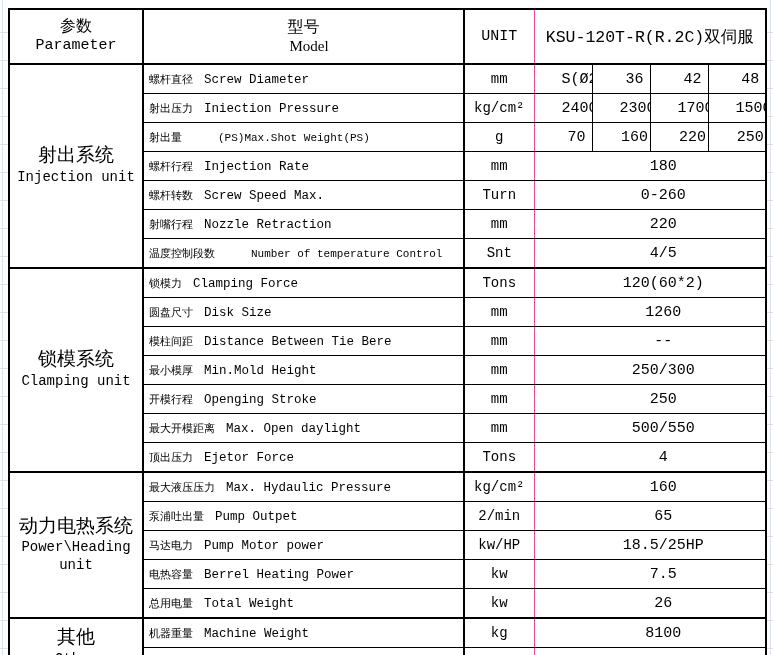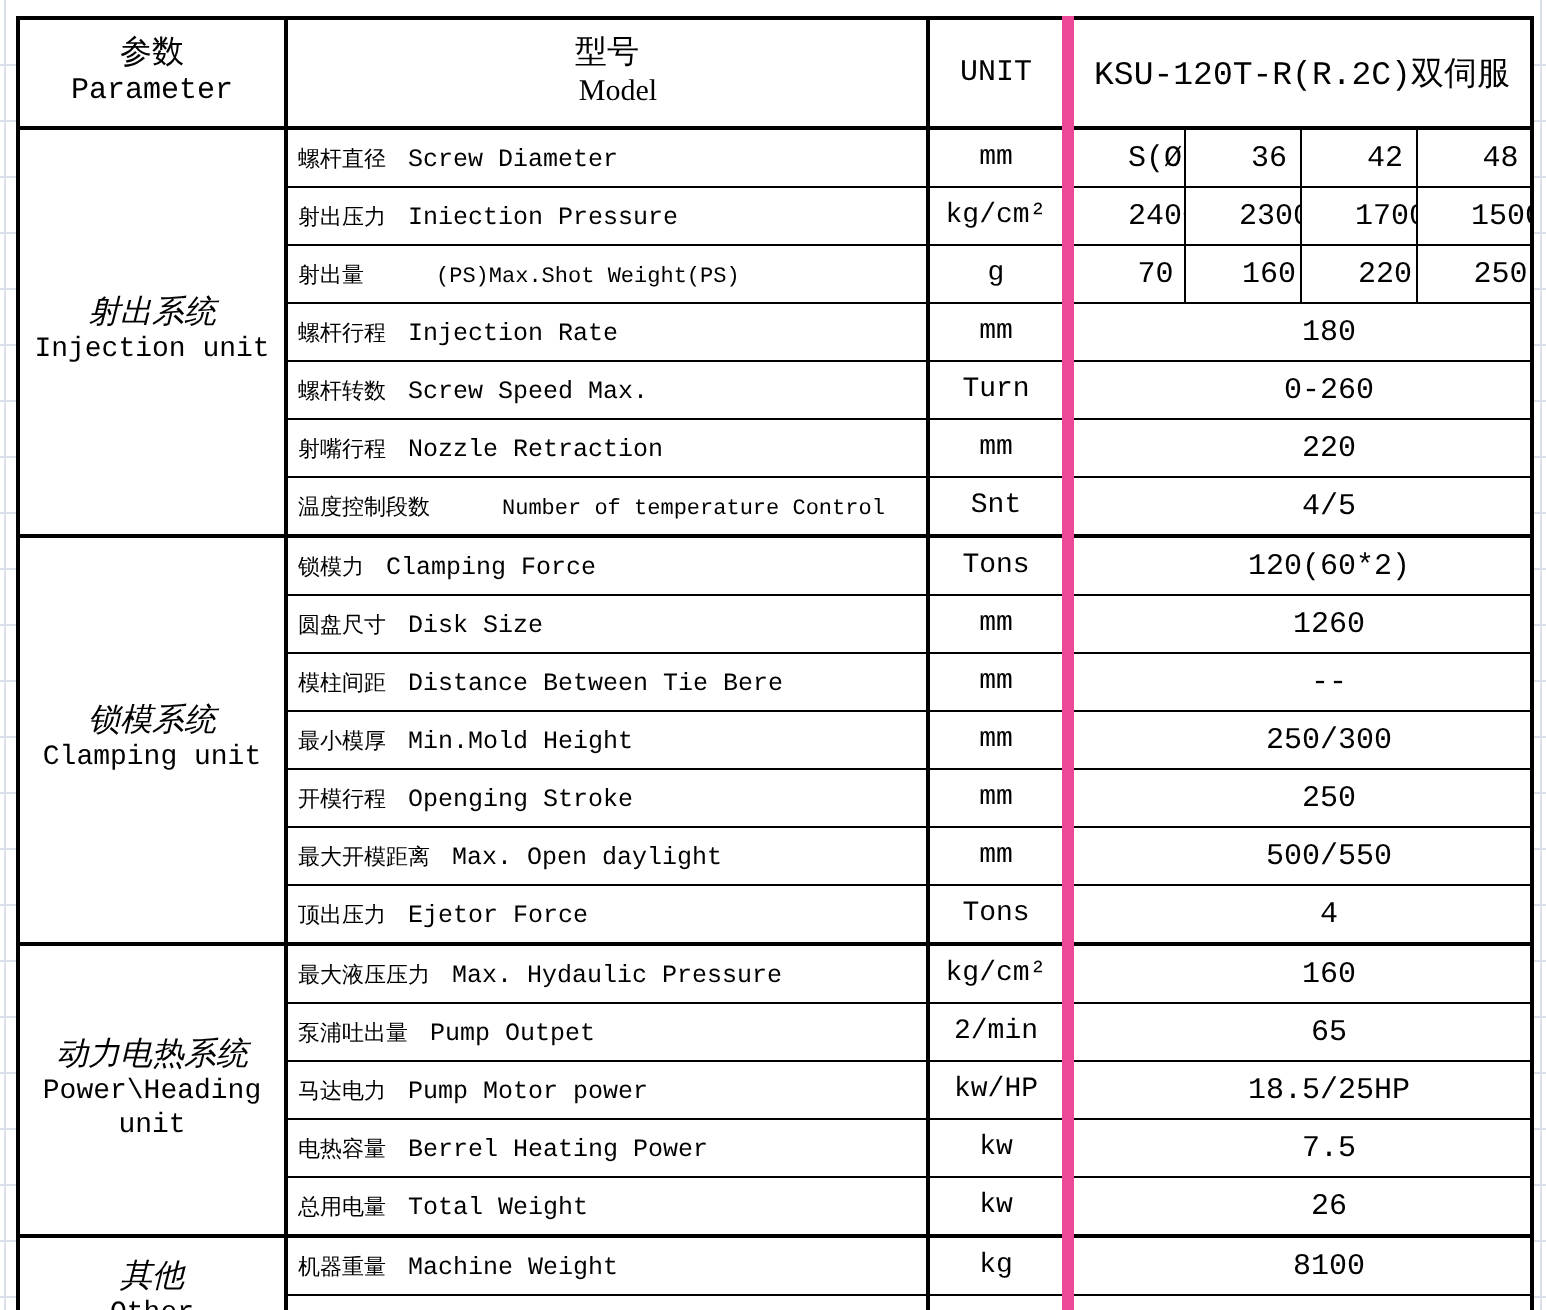--- a/index.html
+++ b/index.html
@@ -28,28 +28,28 @@
   }
   td{
     border:1px solid #000;
     height:28px;padding:0;vertical-align:middle;
     text-align:center;background:#fff;
     overflow:hidden;white-space:nowrap;
   }
   tr.hdr td{height:53px;}
   tr.sec td{border-top:2px solid #000;}
   td.lbl{border-left:2px solid #000;text-align:left;padding-left:5px;}
-  td.unit{border-left:2px solid #000;border-right:6px solid #ec4899;font-size:14px;}
+  td.unit{border-left:2px solid #000;border-right:1px solid #ec4899;font-size:14px;}
   td.seccell{border-left:2px solid #000;}
   .zh{font-size:16px;line-height:1.25;}
   .en{font-size:13px;line-height:1.25;}
   td.lbl .zh{font-size:11px;}
   td.lbl .en{font-size:12.5px;margin-left:11px;}
   td.lbl .en.sm{font-size:11px;margin-left:36px;}
-  td.seccell .zh{font-size:16px;font-style:italic;}
+  td.seccell .zh{font-size:19px;}
   td.seccell .en{font-size:14px;white-space:normal;}
   td.val{font-size:15px;padding-left:27px;}
   tr.hdr .zh{font-size:16px;}
   tr.hdr .en{font-size:15px;}
   td.model-val{font-size:16.5px;}
   td.unit-hd{font-size:15px;}
 </style>
 </head>
 <body>
 

